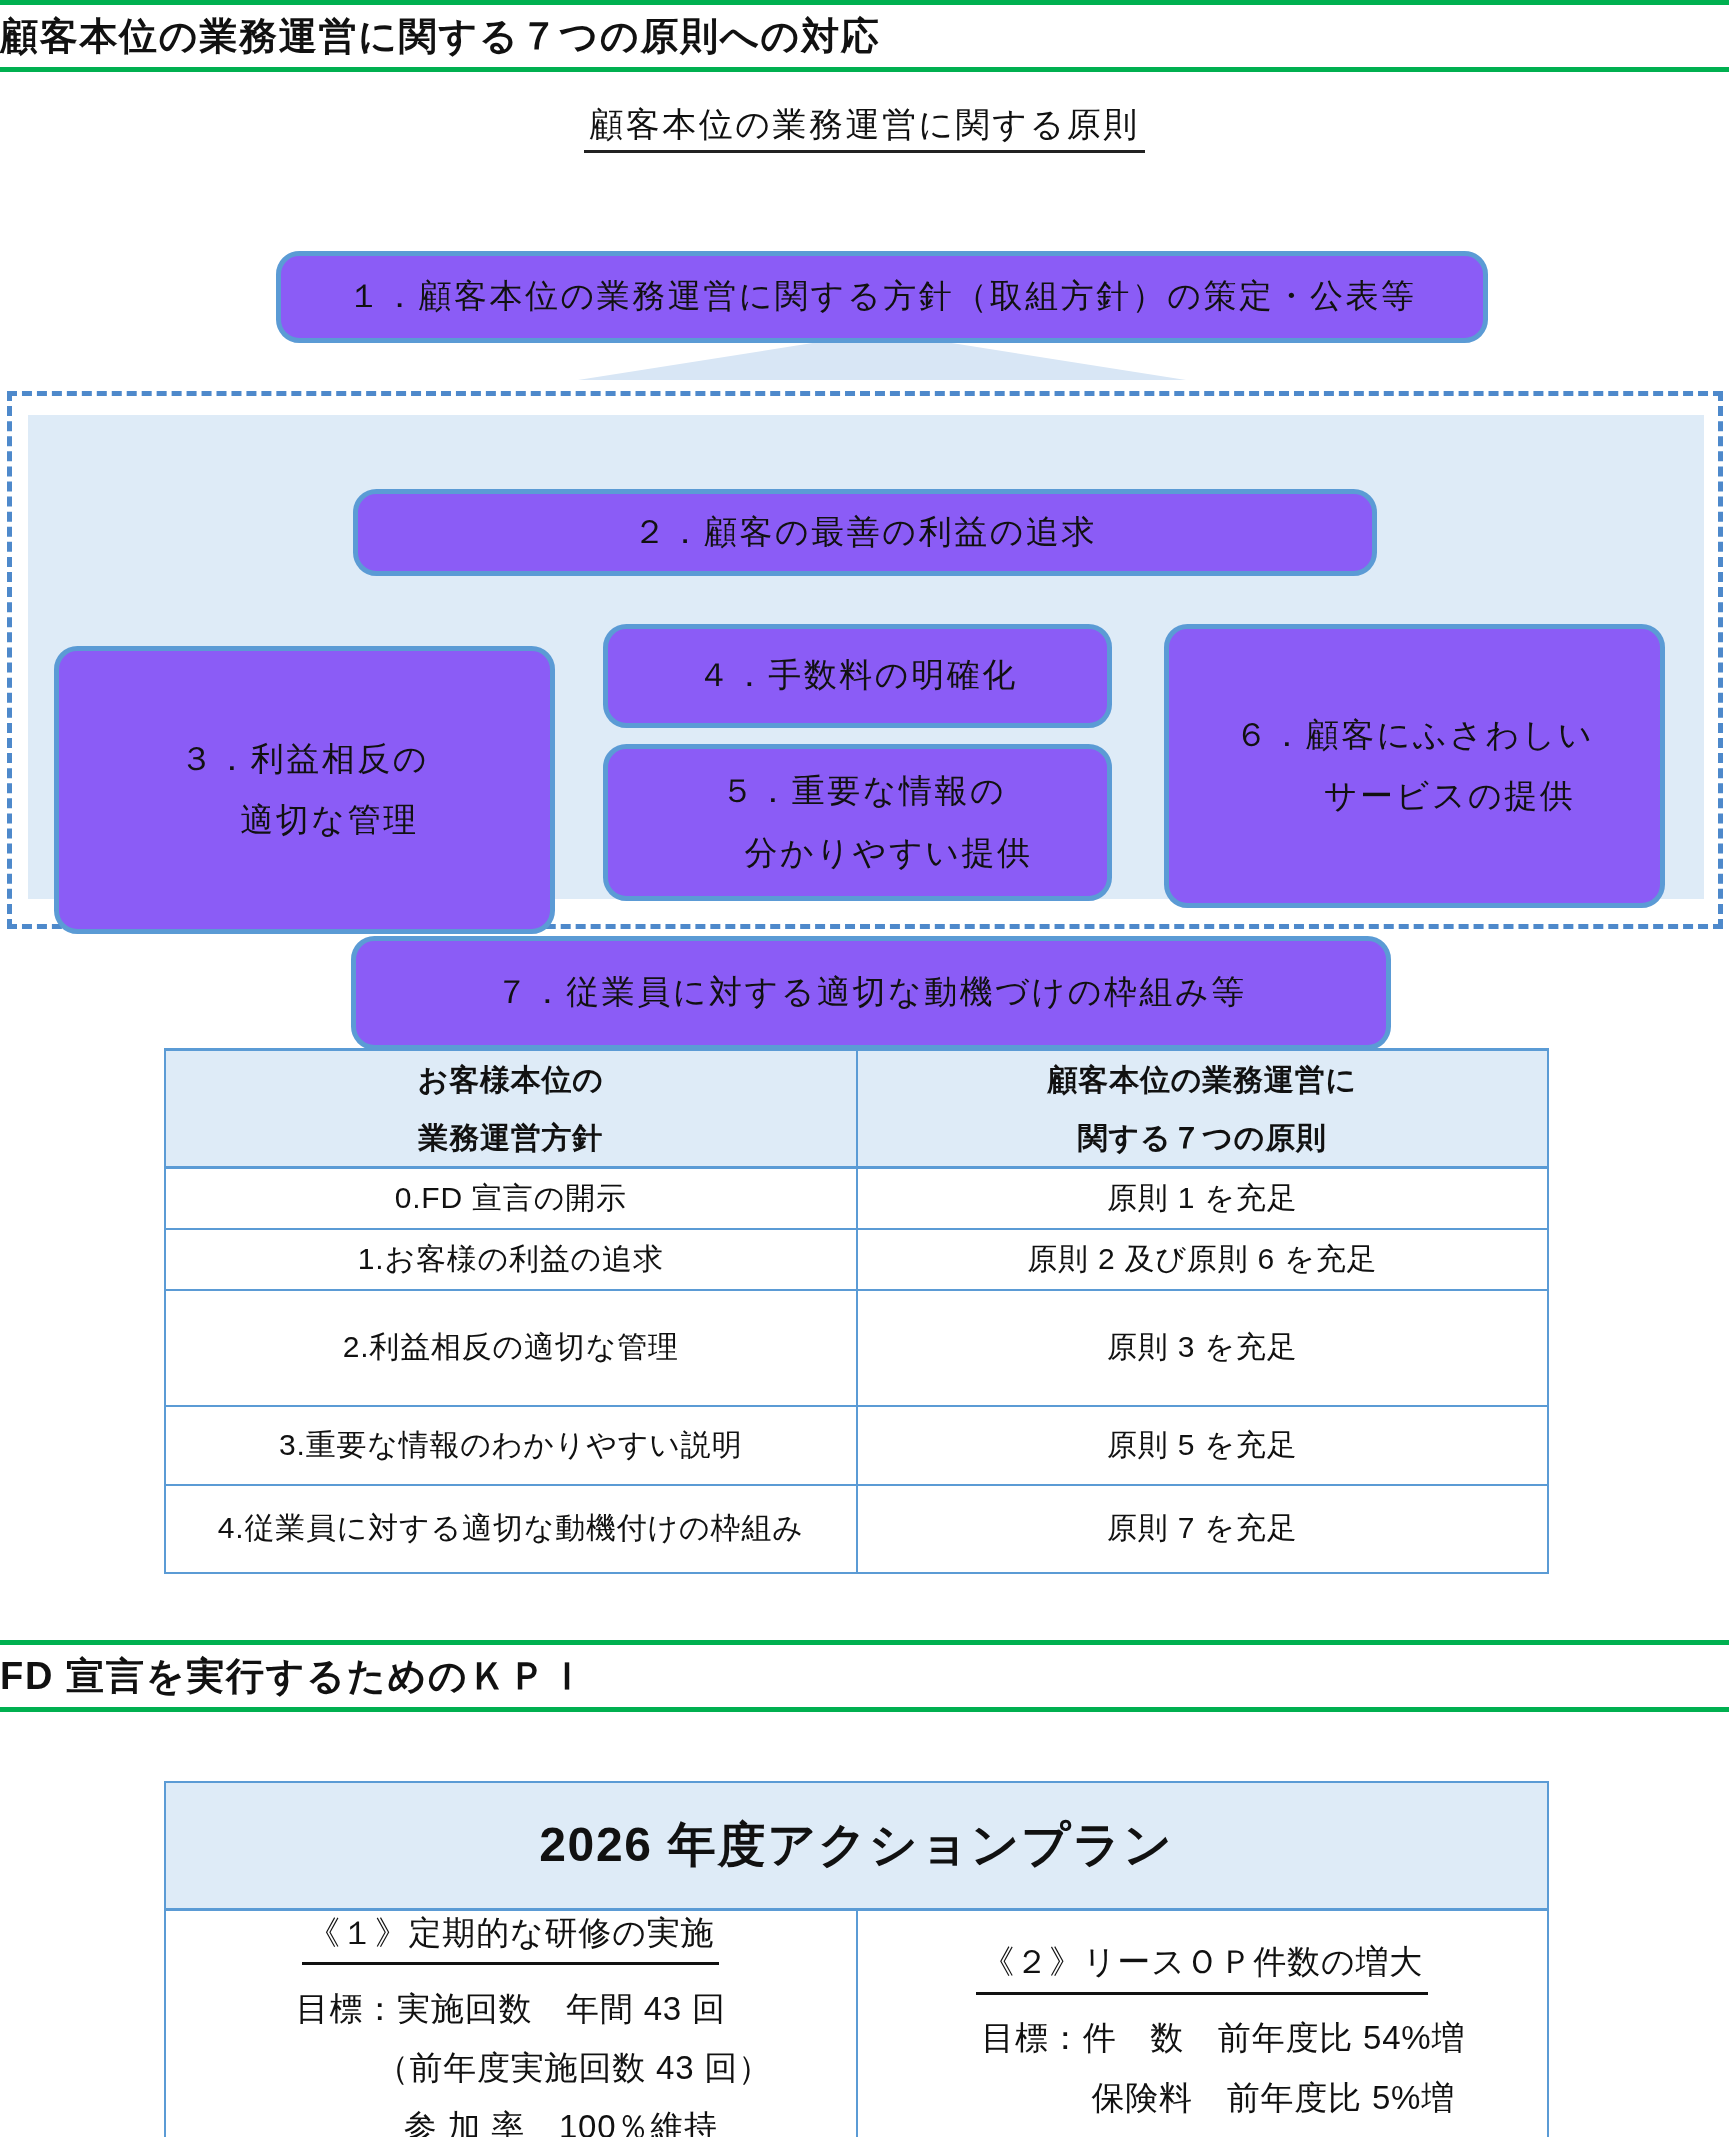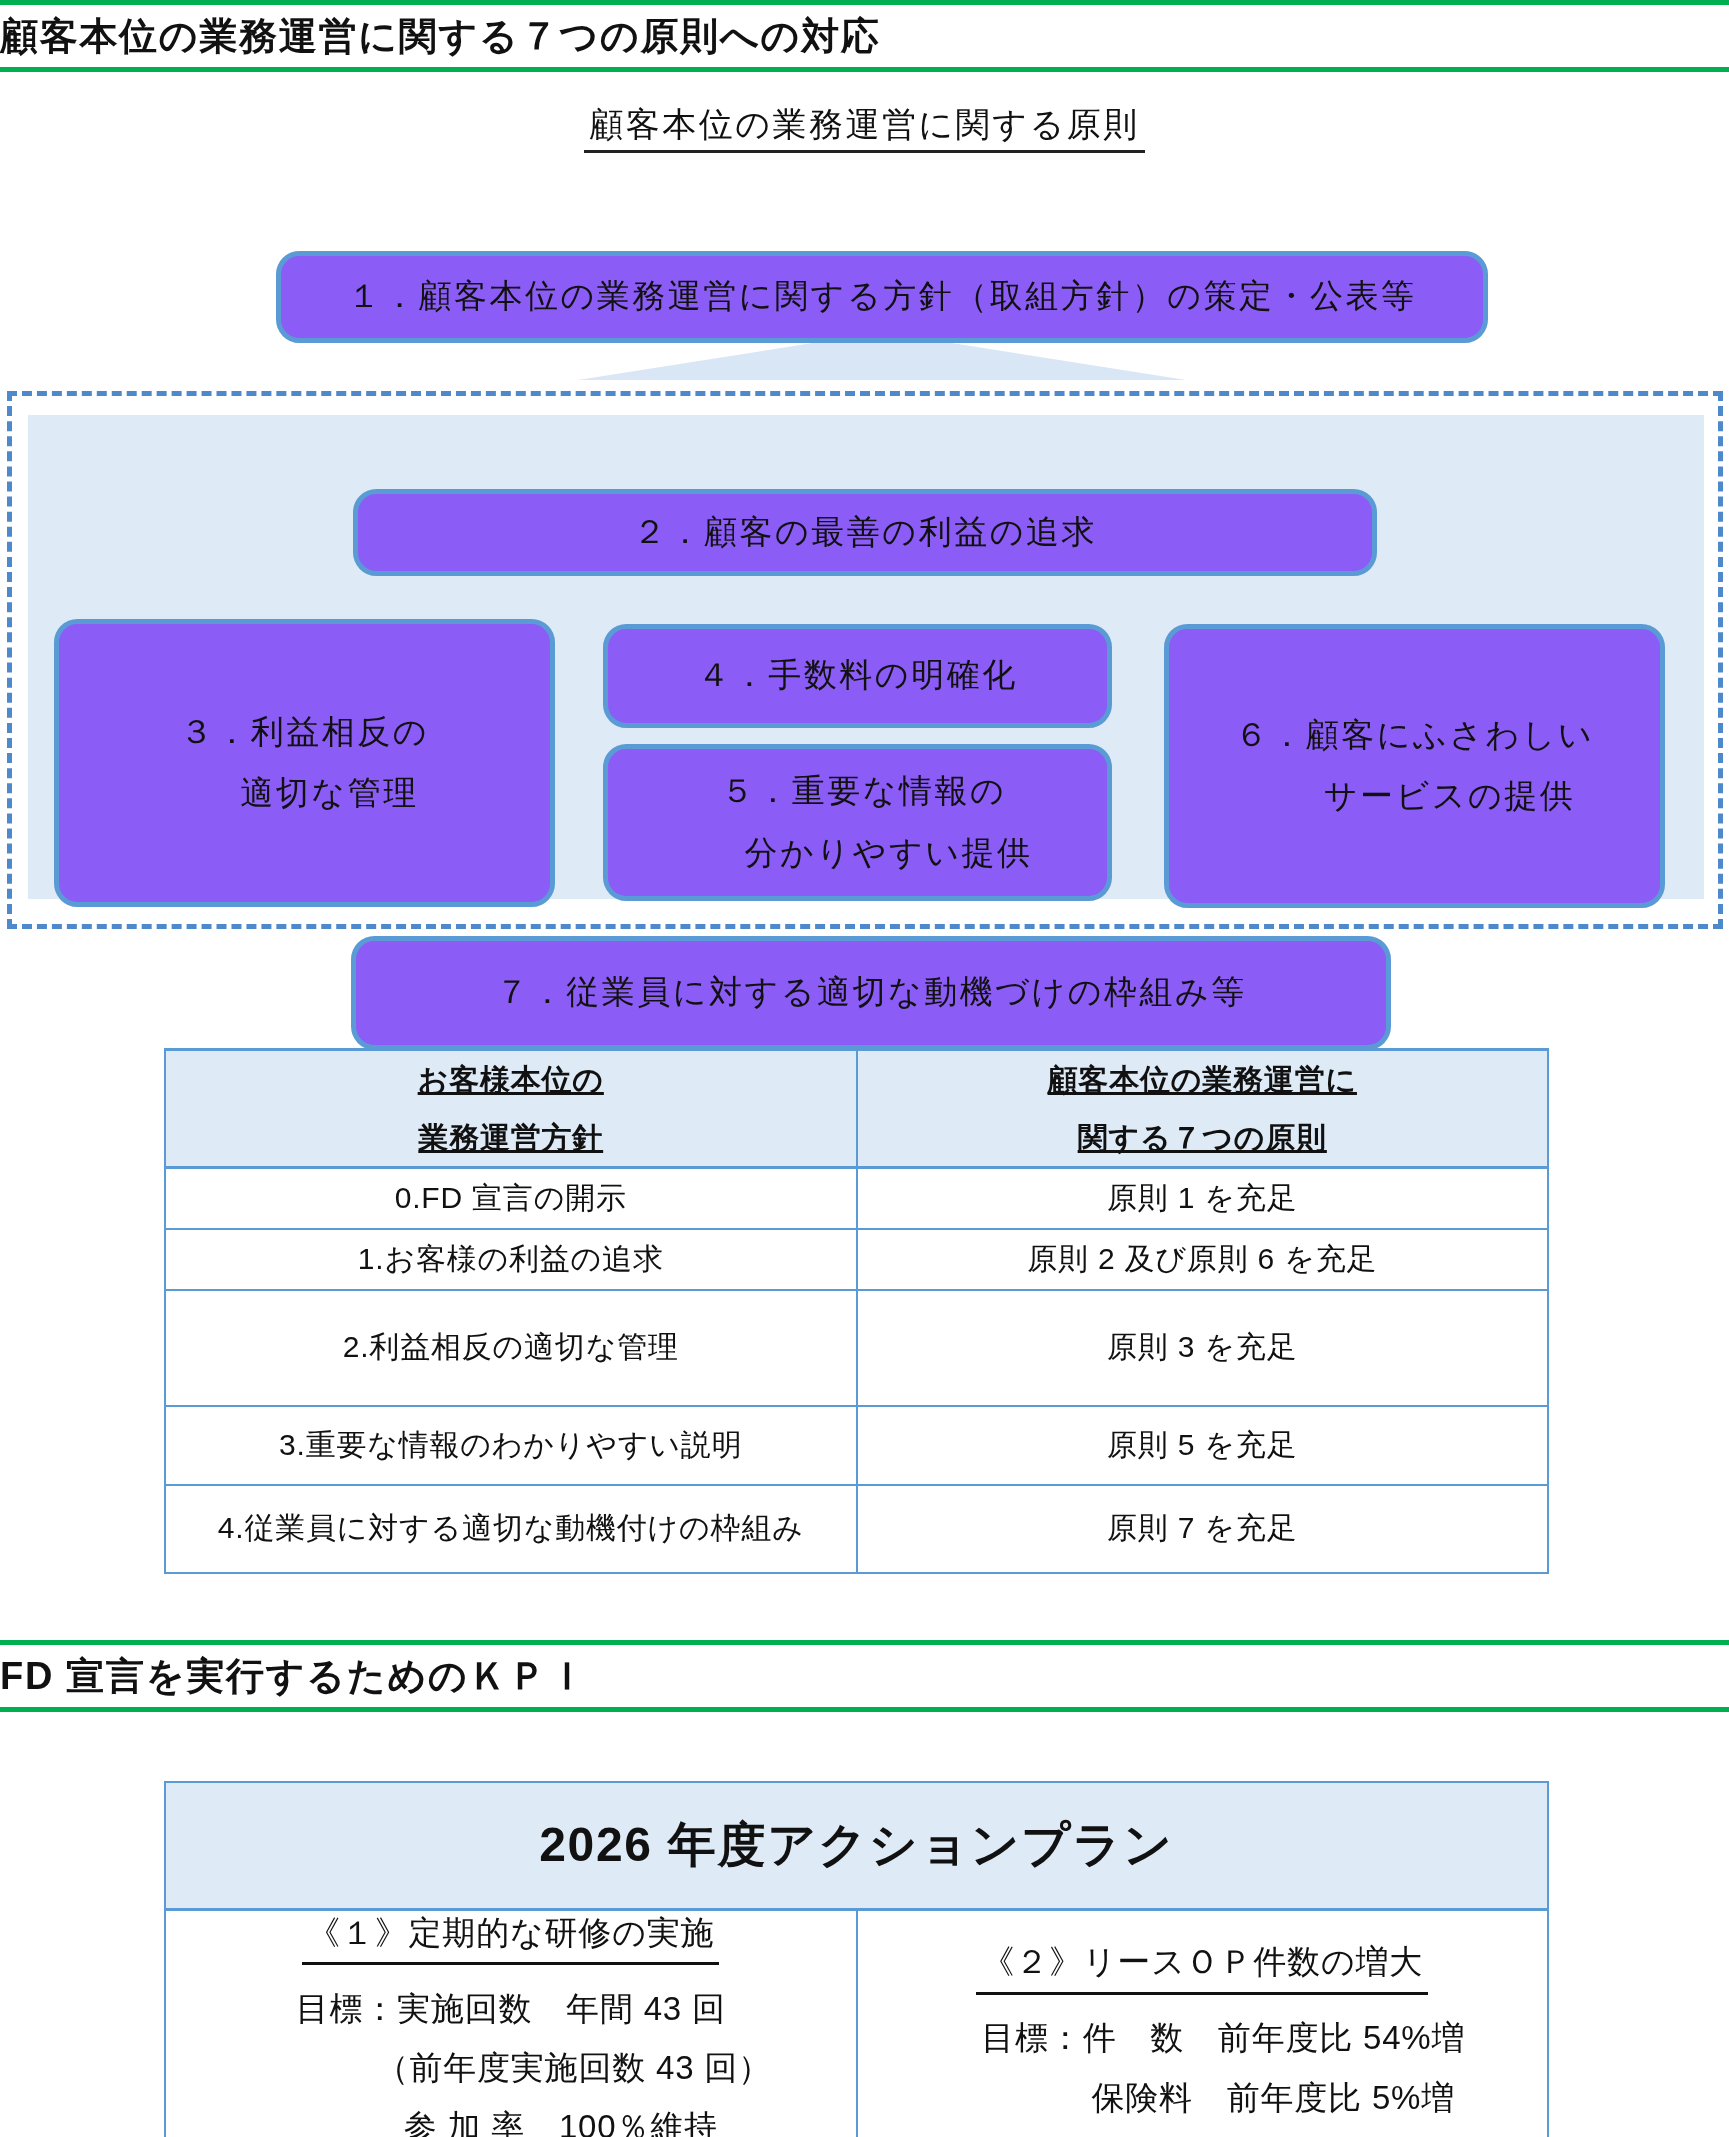--- a/index.html
+++ b/index.html
@@ -20,21 +20,21 @@
               font-family:"Liberation Serif","DejaVu Serif",serif; font-size:34px; letter-spacing:2.5px; }
   #subtitle span { border-bottom:3.3px solid #222; padding:0 5px 6.7px 5px; }
 
   
   .pbox { position:absolute; background:#8b5cf6; border:5px solid #5B9BD5; border-radius:23.4px;
           display:flex; flex-direction:column; align-items:center; justify-content:center;
           font-family:"Liberation Serif","DejaVu Serif",serif; font-size:33px;
           letter-spacing:2.5px; text-align:center; z-index:3; line-height:1.85;margin-top:36px; }
   #box1 { left:276px; top:215px; width:1212px; height:92px; }
   #box2 { left:353px; top:453px; width:1024px; height:87px; }
-  #box3 { left:54px;  top:583px; width:501px;  height:288px; }
+  #box3 { left:54px;  top:610px; width:501px;  height:288px; }
   #box4 { left:603px; top:588px; width:509px;  height:104px; }
   #box5 { left:603px; top:708px; width:509px;  height:157px;padding-left:12px; }
   #box6 { left:1164px;top:588px; width:501px;  height:284px; }
   #box7 { left:351px; top:900px; width:1040px; height:114px; }
   .shift-sm { transform:translateX(25px); }
   .shift-md { transform:translateX(35px); }
 
   
   #flow-triangle { position:absolute; left:578px; top:332px; width:0; height:0; z-index:1;
                    border-left:304px solid transparent; border-right:304px solid transparent;
@@ -45,21 +45,21 @@
                   border:5px dashed #4E89CB; z-index:1; background:transparent; }
   #blue-panel { position:absolute; left:27.6px; top:415px; width:1676px; height:484px;
                 background:#DEEBF7; z-index:2; }
 
   
   table.tbl { position:absolute; border-collapse:collapse; table-layout:fixed; background:#fff; }
   #map-table { left:164px; top:1048px; width:1385px; font-size:30px; }
   #map-table th, #map-table td { border:2.5px solid #5B9BD5; text-align:center; vertical-align:middle;
                                  padding:0 8.3px; letter-spacing:0.8px; }
   #map-table thead th { background:#DEEBF7; font-weight:bold; line-height:1.92; font-size:30px;
-                        border-top:3.3px solid #5B9BD5; border-bottom:3.3px solid #5B9BD5;text-decoration:underline; }
+                        border-top:3.3px solid #5B9BD5; border-bottom:3.3px solid #5B9BD5; }
 
   
   #plan-table { left:164px; top:1781px; width:1385px; height:356px; font-size:33px; }
   #plan-table th { background:#DEEBF7; border:2.5px solid #5B9BD5; border-bottom:3.3px solid #5B9BD5;
                    height:127px; font-size:48px; font-weight:bold; letter-spacing:1.7px;
                    text-align:center; vertical-align:middle; }
   #plan-table td { border:2.5px solid #5B9BD5; width:50%; text-align:center; vertical-align:middle;
                    letter-spacing:0.8px; }
   .plan-heading { display:inline-block; border-bottom:3.3px solid #111; padding:0 5px 6.7px 5px;
                   margin-bottom:13.4px; font-size:33px; }

